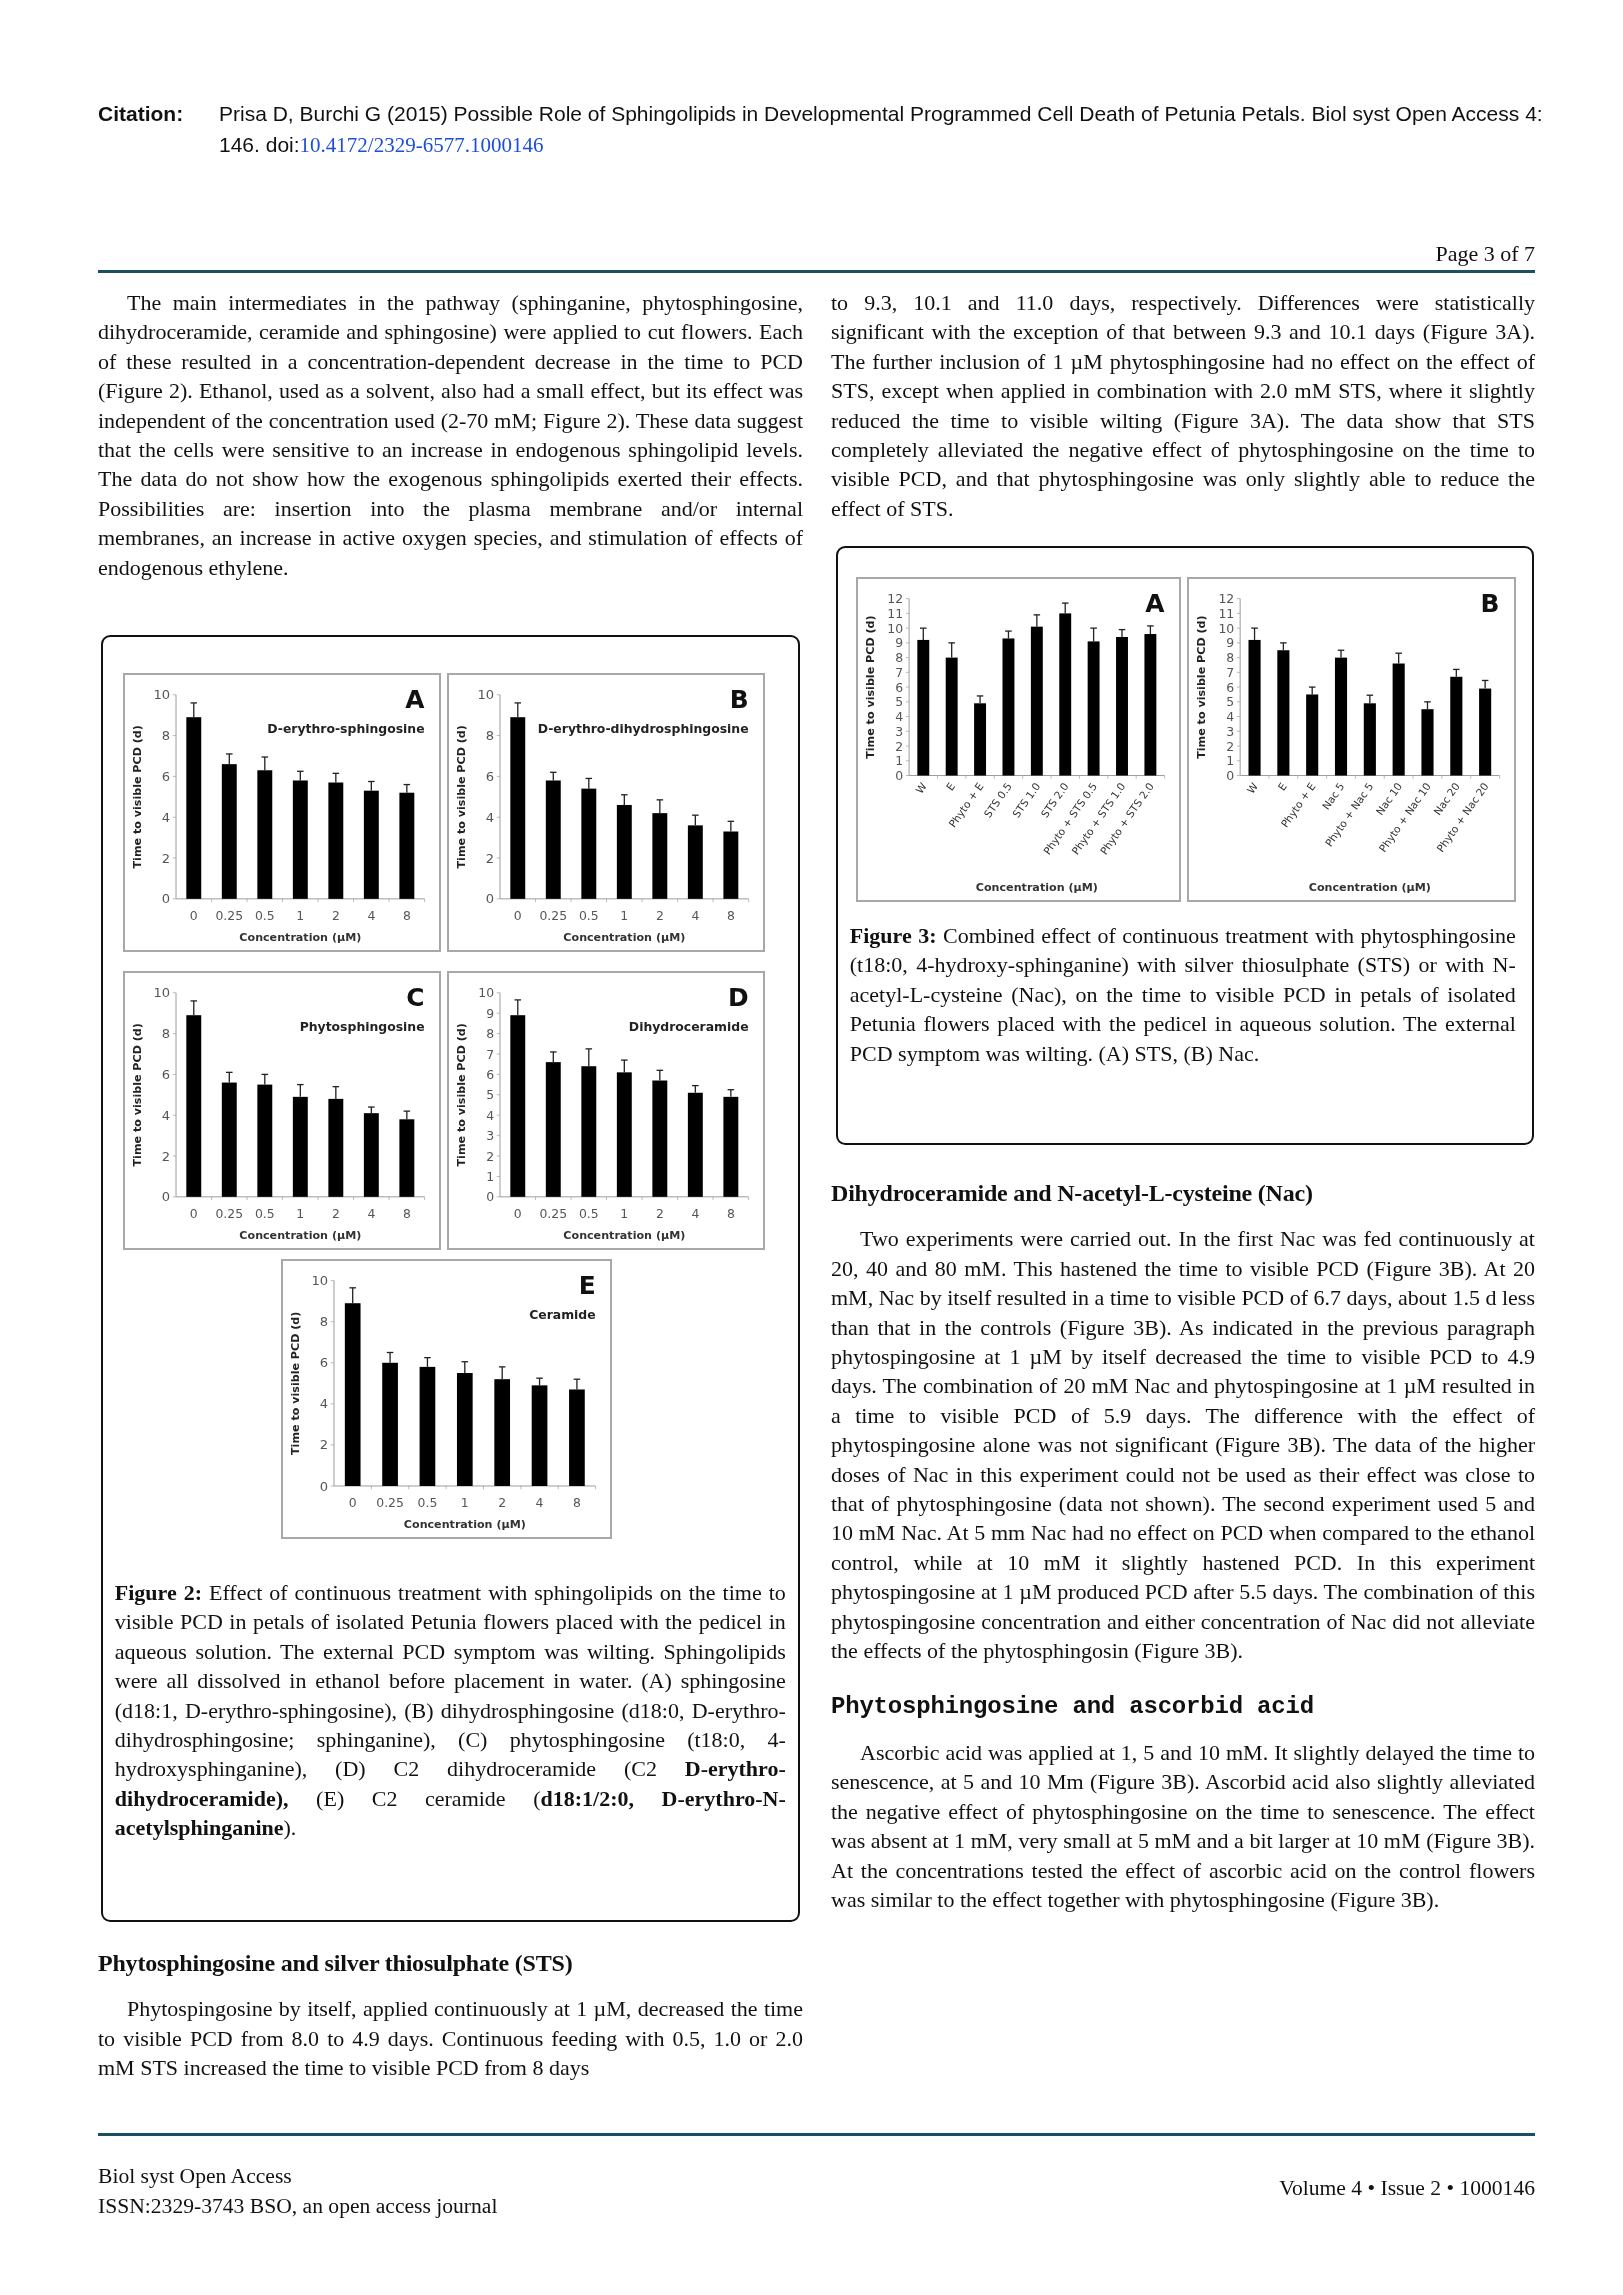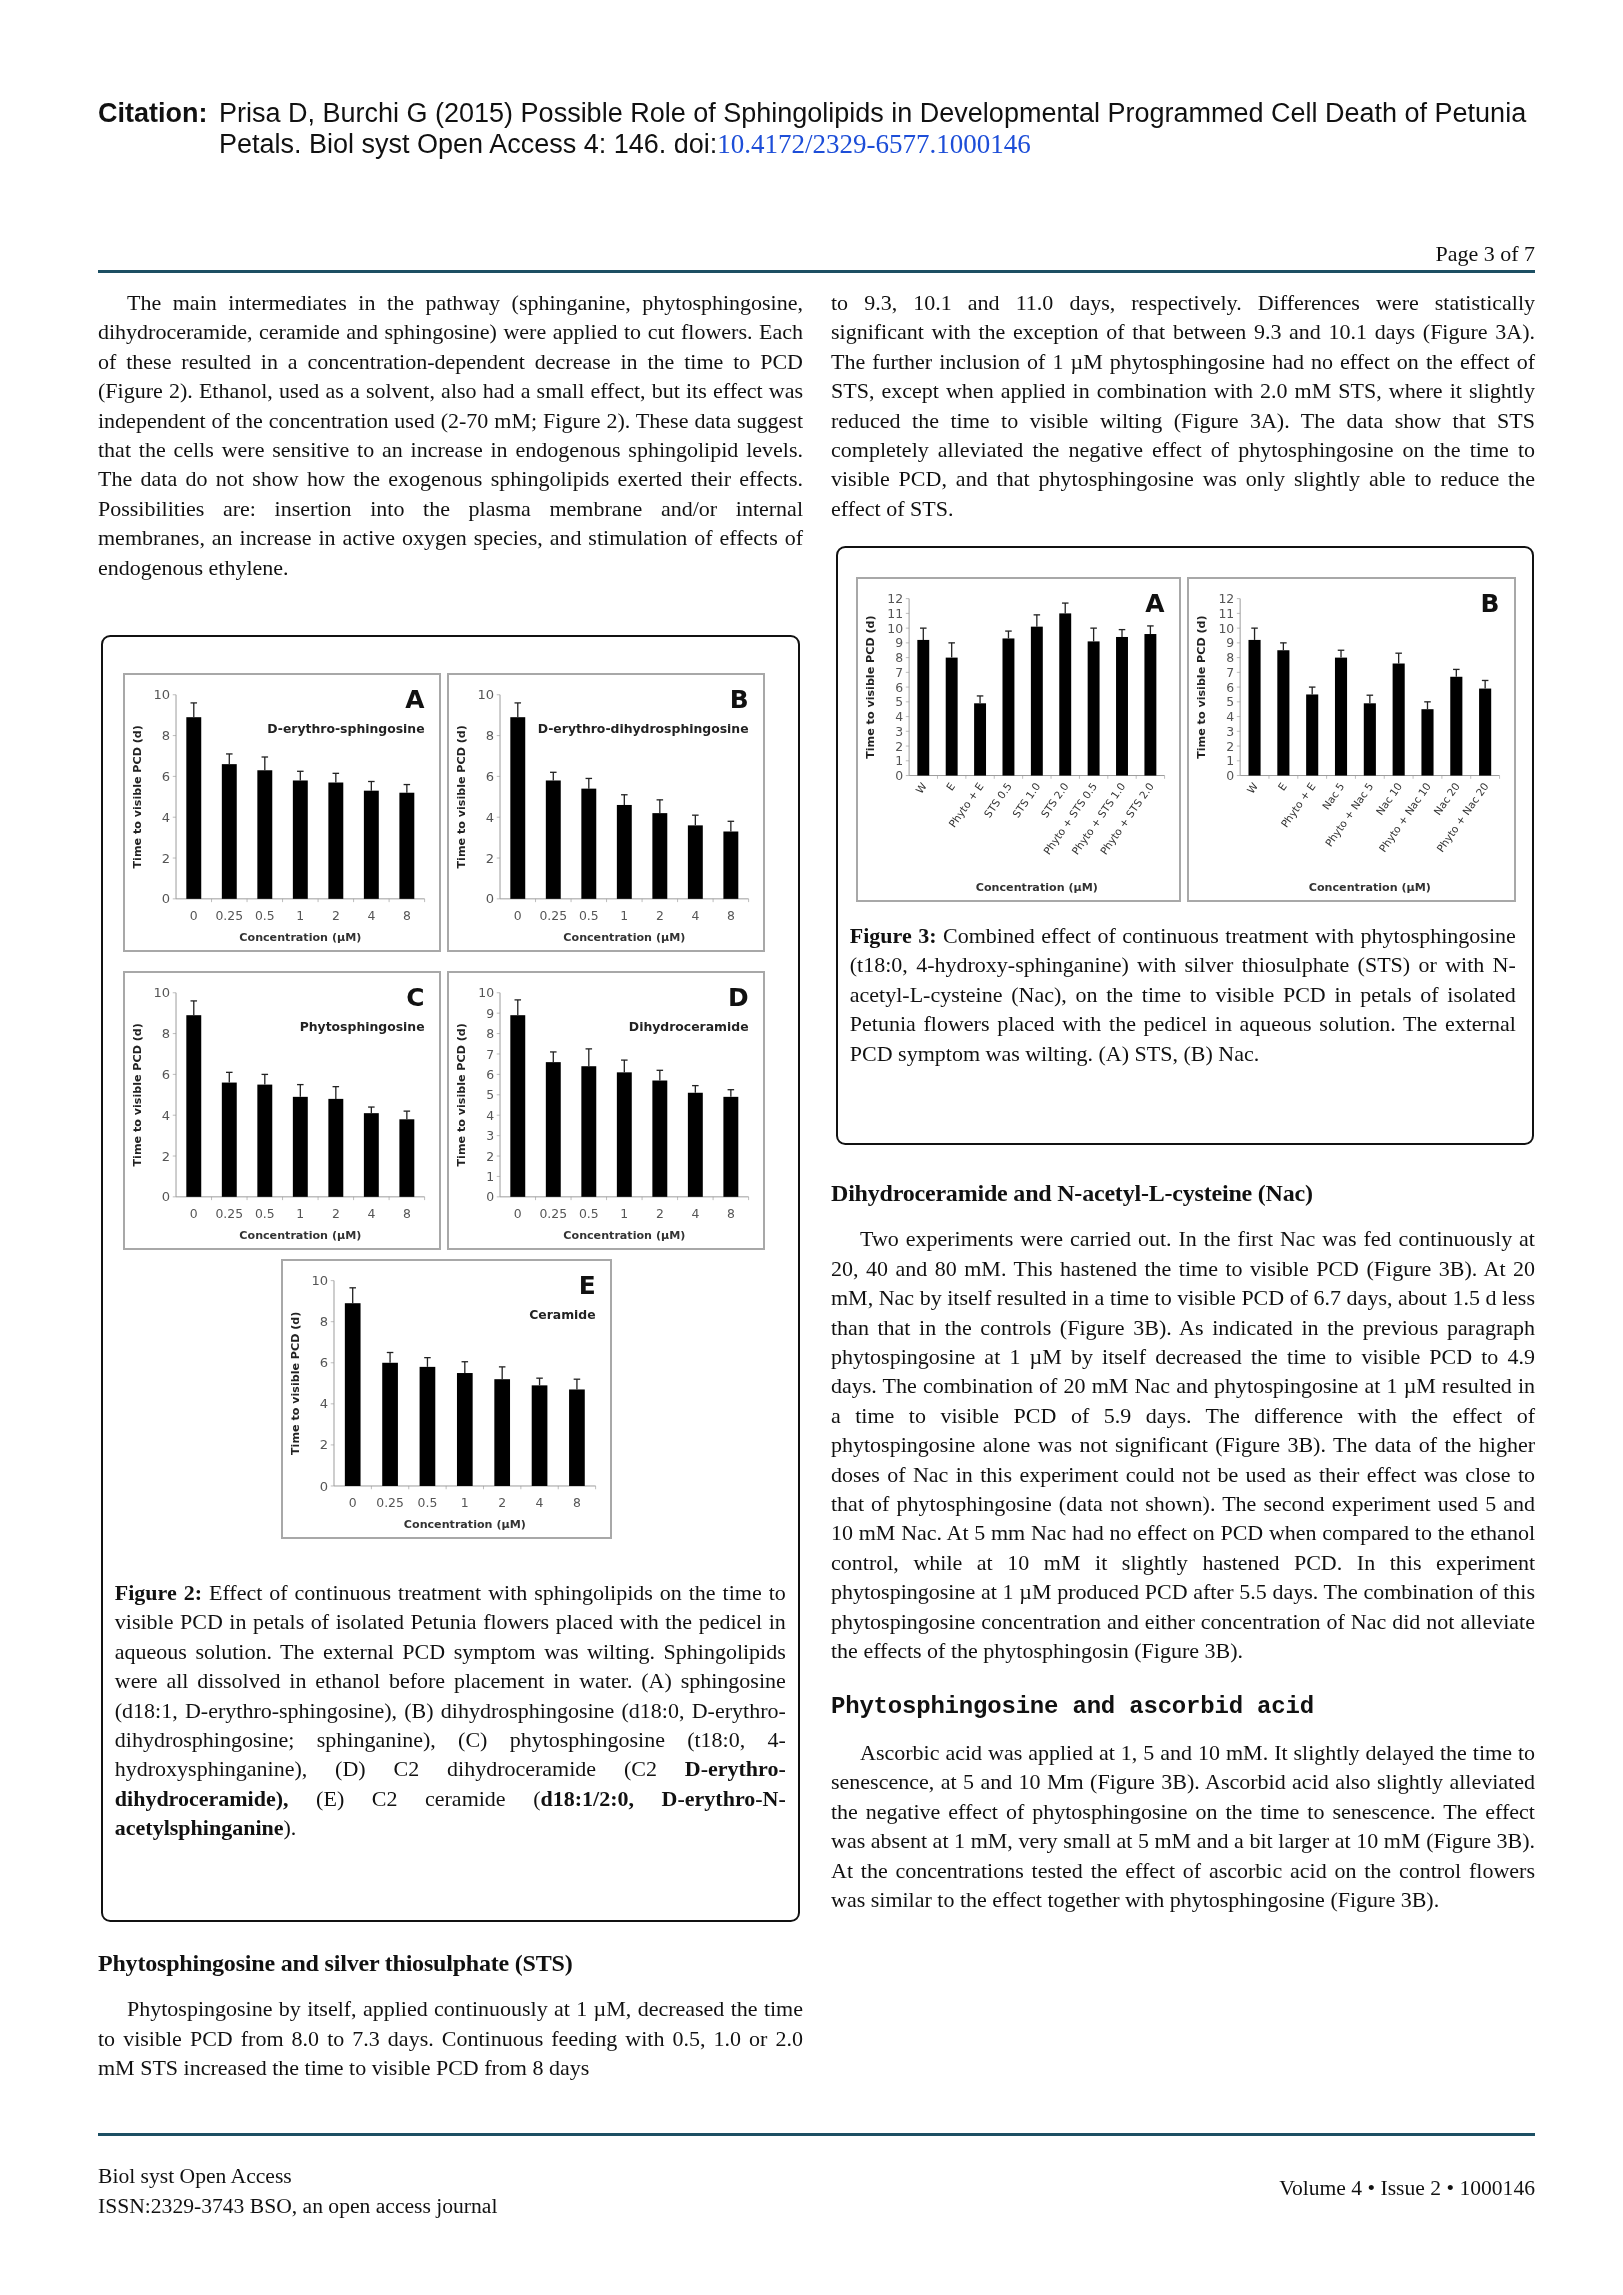--- a/index.html
+++ b/index.html
@@ -1,20 +1,20 @@
 <!DOCTYPE html>
 <html style="font-size:10.5px"><head>
 <meta charset="utf-8">
 <style>
   html, body { margin: 0; padding: 0; background: #ffffff; }
   body { width: 1623px; height: 2295px; position: relative; overflow: hidden; color: #111; }
   .serif { font-family: "Liberation Serif", "DejaVu Serif", serif; }
   .sans { font-family: "Liberation Sans", "DejaVu Sans", sans-serif; }
 
-  #citation { position: absolute; left: 98px; top: 98px; width: 1446px; font-size: 27px; line-height: 31px; }
+  #citation { position: absolute; left: 98px; top: 98px; width: 1446px; font-size: 21px; line-height: 31px; }
   #citation .label { position: absolute; left: 0; top: 0; font-weight: bold; }
   #citation .text { margin-left: 121px; display: block; }
   #citation .doi { color: #1d4ed8; font-family: "Liberation Serif", serif; }
 
   #page-number { position: absolute; right: 88px; top: 241px; font-size: 22px; }
   .rule { position: absolute; left: 98px; width: 1437px; height: 3.3px; background: #1c4f63; }
   #rule-top { top: 270px; }
   #rule-bottom { top: 2133px; }
 
   .col { position: absolute; font-size: 22px; line-height: 29.4px; text-align: justify; }
@@ -348,21 +348,21 @@
         <text x="478" y="88" text-anchor="end" font-size="19" font-weight="bold" fill="#222">Ceramide</text>
       </svg>
     </div>
   <div class="caption serif" style="left:11.8px; top:941px; width:671px;">
     <b>Figure 2:</b><span> Effect of continuous treatment with sphingolipids on the time to visible PCD in petals of isolated Petunia flowers placed with the pedicel in aqueous solution. The external PCD symptom was wilting. Sphingolipids were all dissolved in ethanol before placement in water. (A) sphingosine (d18:1, D-erythro-sphingosine), (B) dihydrosphingosine (d18:0, D-erythro-dihydrosphingosine; sphinganine), (C) phytosphingosine (t18:0, 4-hydroxysphinganine), (D) C2 dihydroceramide (C2 </span><b>D-erythro-dihydroceramide),</b><span> (E) C2 ceramide (</span><b>d18:1/2:0, D-erythro-N-acetylsphinganine</b><span>).</span>
   </div>
 </div>
 
 <div class="col serif" style="left:98px; width:705px; top:1947px;">
   <p class="heading">Phytosphingosine and silver thiosulphate (STS)</p>
-  <p class="para" style="margin-top:14.4px;">Phytospingosine by itself, applied continuously at 1 µM, decreased the time to visible PCD from 8.0 to 7.3 days. Continuous feeding with 0.5, 1.0 or 2.0 mM STS increased the time to visible PCD from 8 days</p>
+  <p class="para" style="margin-top:14.4px;">Phytospingosine by itself, applied continuously at 1 µM, decreased the time to visible PCD from 8.0 to 4.9 days. Continuous feeding with 0.5, 1.0 or 2.0 mM STS increased the time to visible PCD from 8 days</p>
 </div>
 
 <div id="col-right" class="col serif" style="top:288px;">
   <p class="para" style="text-indent:0;">to 9.3, 10.1 and 11.0 days, respectively. Differences were statistically significant with the exception of that between 9.3 and 10.1 days (Figure 3A). The further inclusion of 1 µM phytosphingosine had no effect on the effect of STS, except when applied in combination with 2.0 mM STS, where it slightly reduced the time to visible wilting (Figure 3A). The data show that STS completely alleviated the negative effect of phytosphingosine on the time to visible PCD, and that phytosphingosine was only slightly able to reduce the effect of STS.</p>
 </div>
 
 <div id="fig3" class="figbox">
   <div class="chart" style="left:18.3px; top:29.4px; width:321px; height:321px;">
       <svg width="321" height="321" viewBox="0 0 490 490">
         <line x1="78" y1="300" x2="78" y2="30" stroke="#9a9a9a" stroke-width="1.5"></line>

